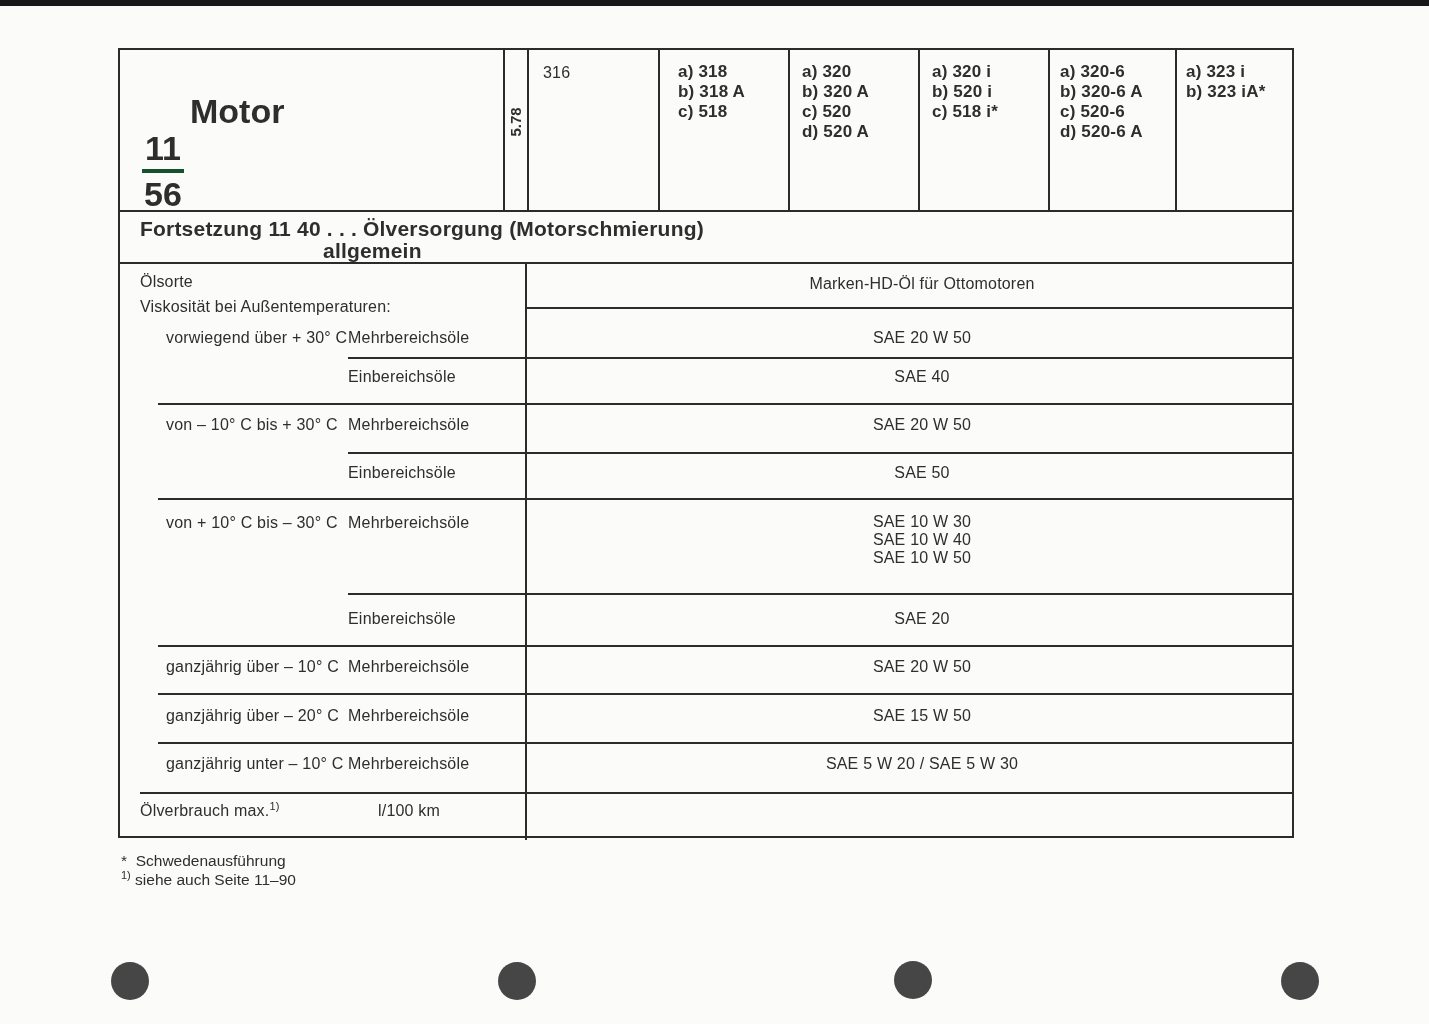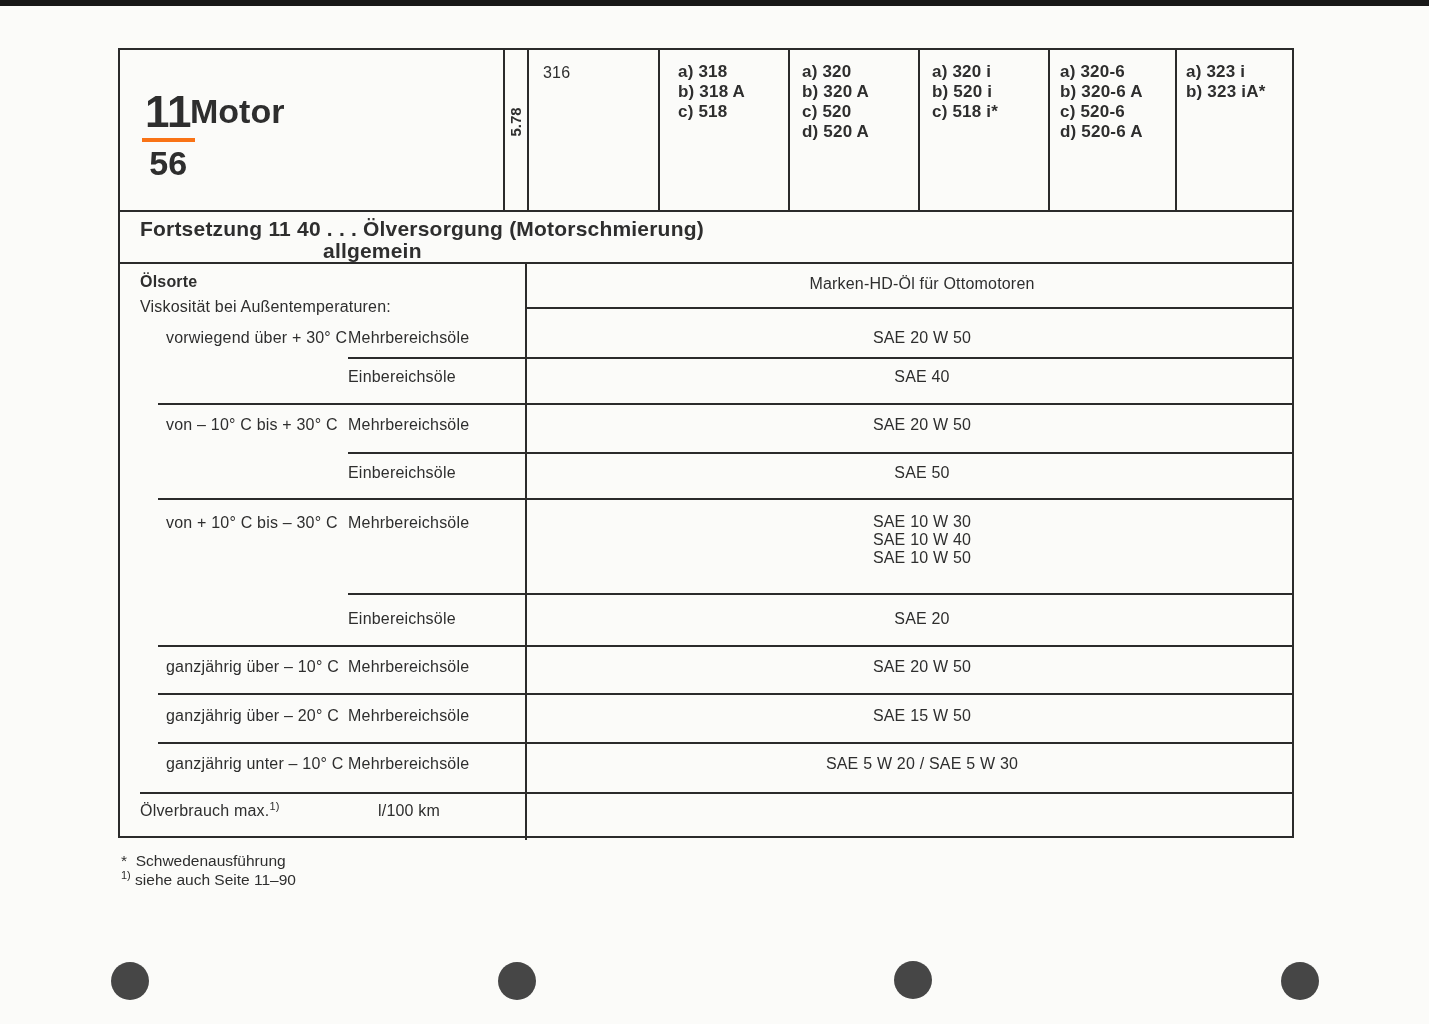--- a/index.html
+++ b/index.html
@@ -9,26 +9,26 @@
     font-family:"Liberation Sans", sans-serif;
     color:#2e2e2e;
   }
   .topbar { position:absolute; left:0; top:0; width:1429px; height:6px; background:#181818; }
   .frame { position:absolute; left:118px; top:48px; width:1176px; height:790px;
            border:2px solid #2b2b2b; box-sizing:border-box; }
   .hline, .vline { position:absolute; background:#2b2b2b; }
   .hline { height:2px; }
   .vline { width:2px; }
   .t { position:absolute; font-size:16px; line-height:19px; white-space:nowrap; letter-spacing:0.2px; }
-  .bold { font-weight:700; }
+  .bold { font-weight:400; }
   .val { left:550px; width:744px; text-align:center; white-space:nowrap; }
   .models { position:absolute; font-size:17px; font-weight:700; line-height:20px; letter-spacing:0.2px; }
   .frac { position:absolute; left:142px; top:90px; text-align:center; }
-  .frac-num { font-size:44px; font-weight:700; line-height:1;
-              border-bottom:4px solid #f97316; padding:0 3px 4px 3px; }
+  .frac-num { font-size:34px; font-weight:700; line-height:1;
+              border-bottom:4px solid #14532d; padding:0 3px 4px 3px;margin-top:41px; }
   .frac-den { font-size:34px; font-weight:700; line-height:1; padding-top:4px; }
   .title-word { position:absolute; left:190px; top:92px; font-size:34px; font-weight:700; }
   .edition { position:absolute; left:493px; top:110px; width:46px; height:24px; line-height:24px;
              text-align:center; transform:rotate(-90deg); font-size:15px; font-weight:700; }
   .fort { position:absolute; font-size:21px; font-weight:700; letter-spacing:0.2px; white-space:nowrap; }
   .sup { font-size:11px; vertical-align:super; line-height:0; }
   .fn { position:absolute; font-size:15.5px; white-space:nowrap; }
   .hole { position:absolute; width:38px; height:38px; border-radius:50%; background:#464646; }
 </style>
 </head>

